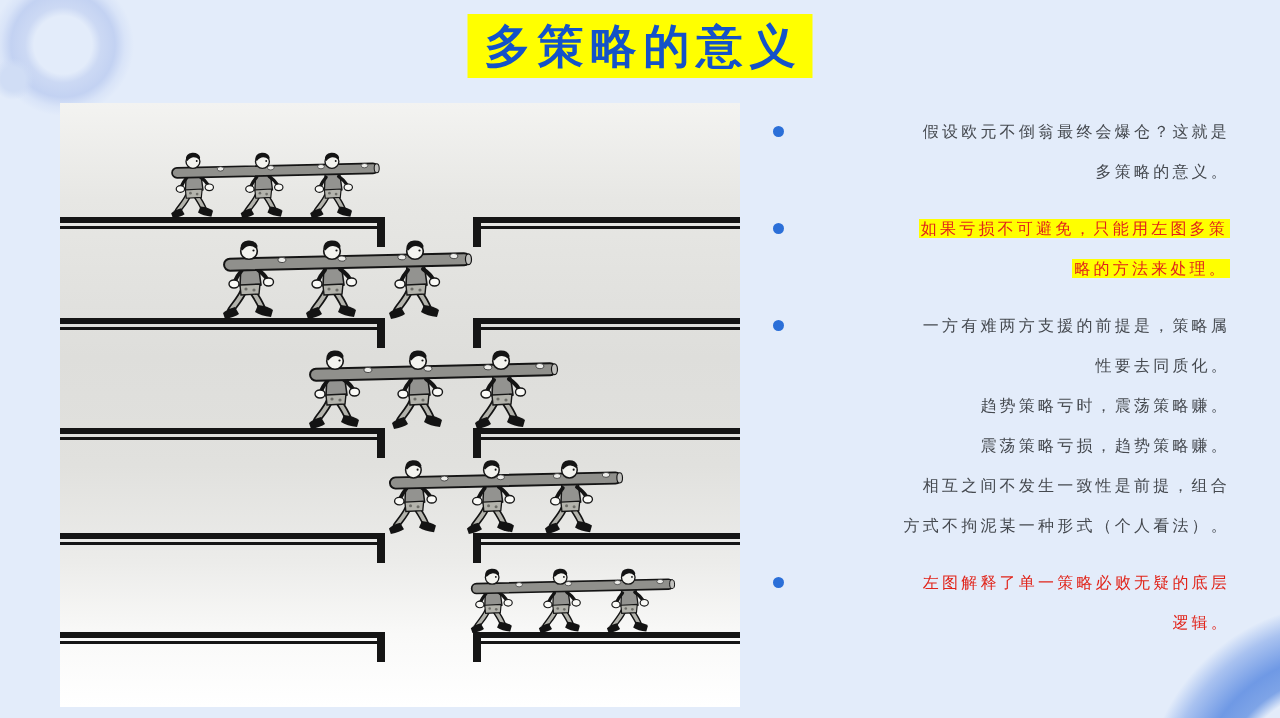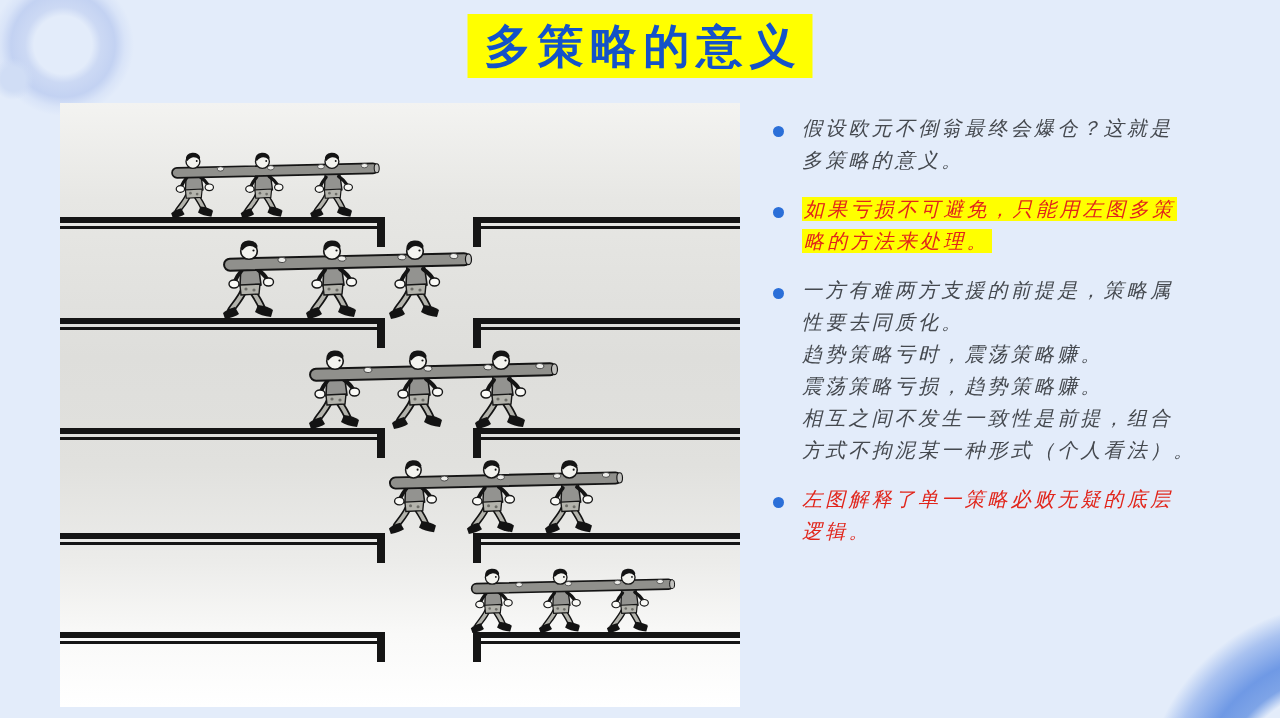--- a/index.html
+++ b/index.html
@@ -2,21 +2,21 @@
 <html><head>
 <meta charset="utf-8">
 <style>
   html,body{margin:0;padding:0;}
   body{
     width:1280px;height:718px;overflow:hidden;
     font-family:"Liberation Sans","DejaVu Sans",sans-serif;
     background:var(--slide-bg,#e3ecfa);
     position:relative;
   }
-  .slide{position:absolute;inset:0;overflow:hidden;}
+  .slide{position:absolute;inset:0;overflow:hidden;text-align:right;}
 
   
   .ring-tl{
     position:absolute;left:-14px;top:-32px;width:154px;height:154px;pointer-events:none;
     background:radial-gradient(circle at 50% 50%,
       rgba(227,236,250,0) 29px,#ccd9f4 38px,#c3d2f2 52px,#d9e4f8 62px,rgba(227,236,250,0) 71px);
   }
   .dot-tl{
     position:absolute;left:-8px;top:58px;width:42px;height:42px;pointer-events:none;
     background:radial-gradient(circle,#d0ddf5 0 12px,rgba(227,236,250,0) 21px);
@@ -42,22 +42,22 @@
     background:linear-gradient(180deg,#f3f3f1 0%,#e7e7e4 16%,#dededb 42%,#e1e1de 60%,
       #ececea 76%,#f9f9f8 88%,#ffffff 100%);
   }
   .pf{position:absolute;background:var(--ink,#151515);}
   .troop{position:absolute;}
 
   
   .bullets{position:absolute;left:772px;top:112px;width:458px;}
   .bullet{
     position:relative;padding-left:30px;margin-bottom:17px;
-    font-size:20px;line-height:32px;letter-spacing:3.2px;
-    color:var(--body-text,#45494f);white-space:pre-line;font-style:italic;
+    font-size:16px;line-height:40px;letter-spacing:3.2px;
+    color:var(--body-text,#45494f);white-space:pre-line;
   }
   .bullet .dot{
     position:absolute;left:1px;top:14px;width:11px;height:11px;border-radius:50%;
     background:var(--bullet-blue,#2b6fd8);
   }
   .bullet.red .txt{color:var(--red,#e1251b);}
   .bullet.red-highlight .txt{
     color:var(--red,#e1251b);
     background:var(--hl-yellow,#ffff00);
     padding:1px 2px;box-decoration-break:clone;-webkit-box-decoration-break:clone;

